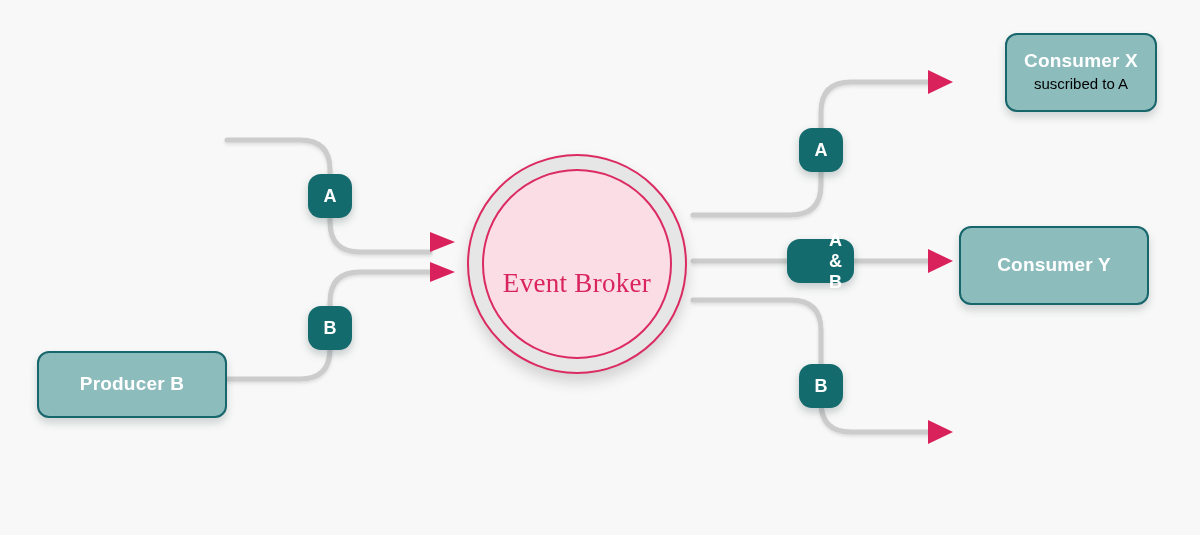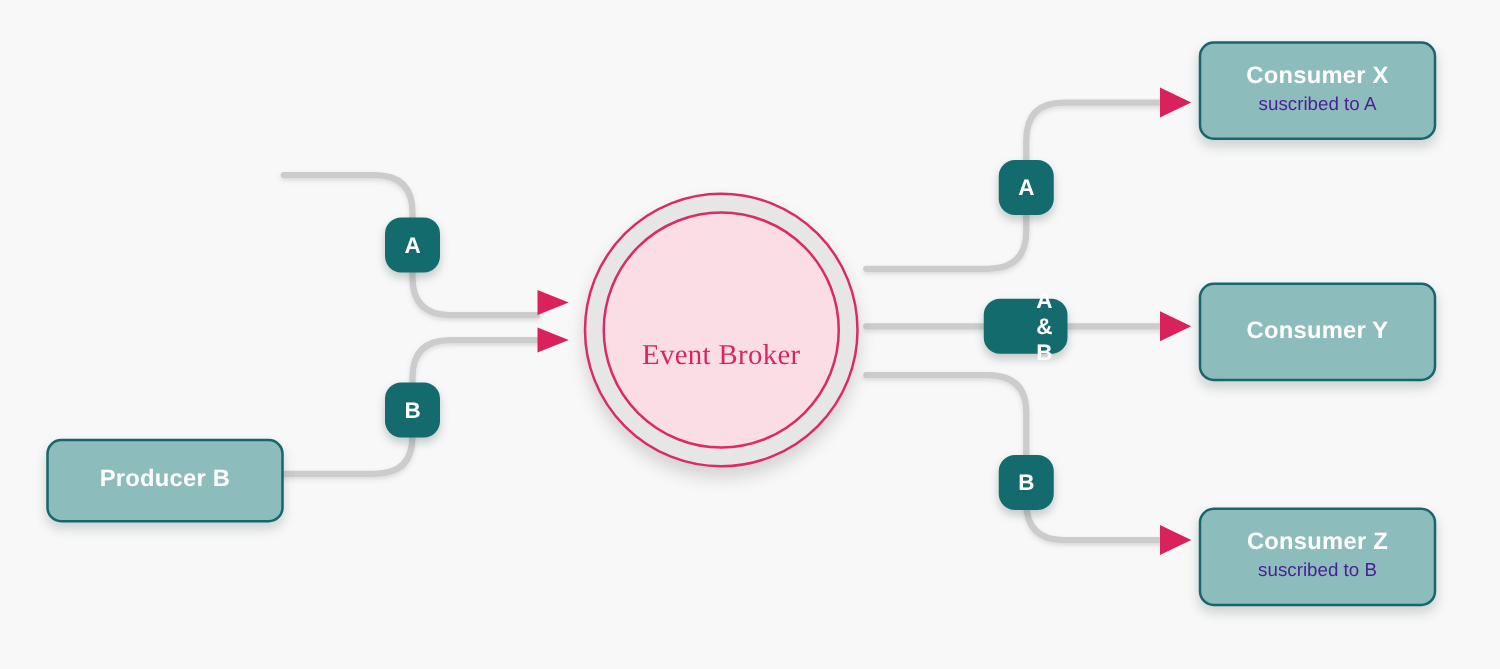--- a/index.html
+++ b/index.html
@@ -43,30 +43,30 @@
     z-index: 4;
   }
   .node-title {
     color: #ffffff;
     font-size: 19px;
     font-weight: bold;
     letter-spacing: .2px;
     line-height: 1.2;
   }
   .node-sub {
-    color: #4c1d95;
+    color: #000000;
     font-size: 15px;
     font-weight: normal;
     line-height: 1.5;
     text-align: right;
   }
 
   .producer-a { left: 37px;  top: 112px; width: 190px; height: 56px; }
   .producer-b { left: 37px;  top: 351px; width: 190px; height: 67px; }
-  .consumer-x { left: 959px; top: 33px;  width: 190px; height: 79px; }
+  .consumer-x { left: 1005px; top: 33px;  width: 152px; height: 79px; }
   .consumer-y { left: 959px; top: 226px; width: 190px; height: 79px; }
   .consumer-z { left: 959px; top: 406px; width: 190px; height: 79px; }
 
   
   .badge {
     position: absolute;
     box-sizing: border-box;
     background: #146b6d;
     border-radius: 13px;
     color: #ffffff;
@@ -106,21 +106,21 @@
     border-radius: 50%;
     background: #fbdde6;
     border: 2px solid #db2b62;
     display: flex;
     align-items: center;
     justify-content: center;
   }
   .broker-label {
     font-family: "Liberation Serif", serif;
     color: #d9255c;
-    font-size: 23px;
+    font-size: 27px;
     letter-spacing: .3px;
     white-space: nowrap;
     margin-top: 39px;
   }
 </style>
 </head>
 <body>
 
 <div id="canvas">
 
@@ -186,18 +186,14 @@
 
   <div class="node-box consumer-x">
     <span class="node-title">Consumer X</span>
     <span class="node-sub">suscribed to A</span>
   </div>
 
   <div class="node-box consumer-y">
     <span class="node-title">Consumer Y</span>
   </div>
 
-  <div class="node-box consumer-z">
-    <span class="node-title">Consumer Z</span>
-    <span class="node-sub">suscribed to B</span>
-  </div>
 
 </div>
 
 </body></html>

